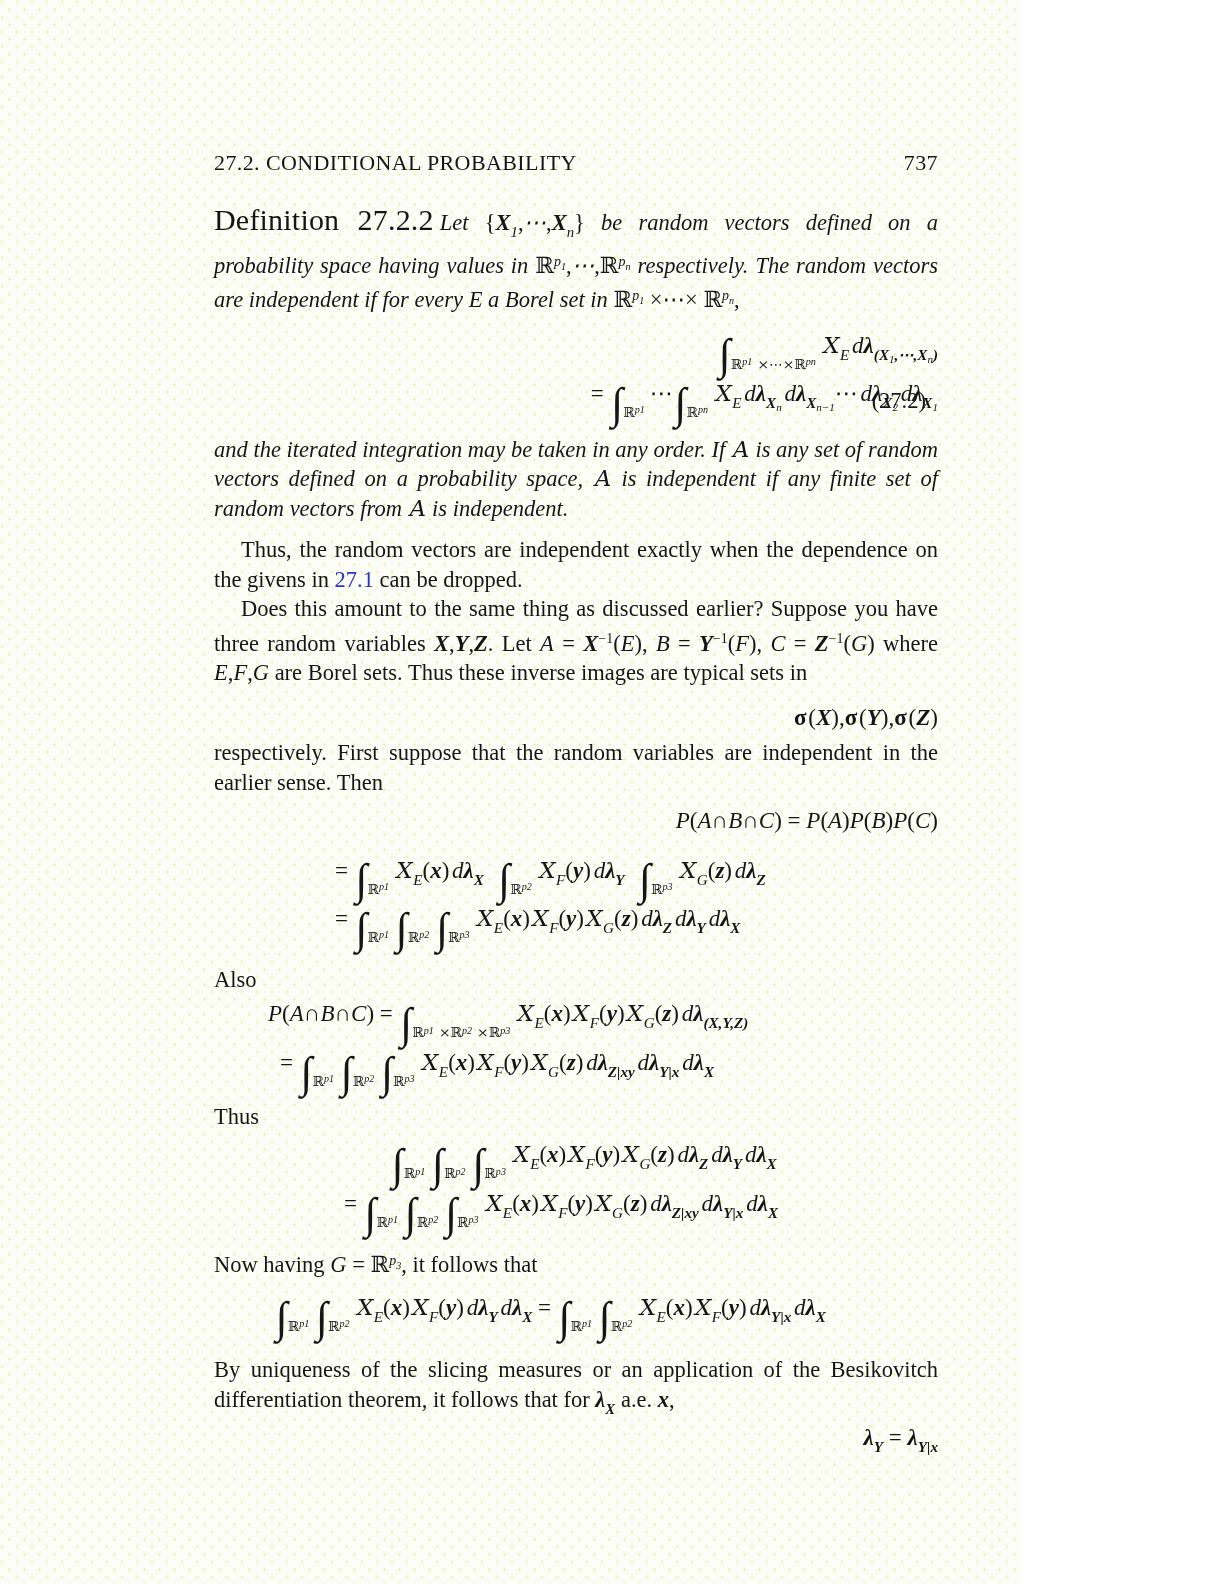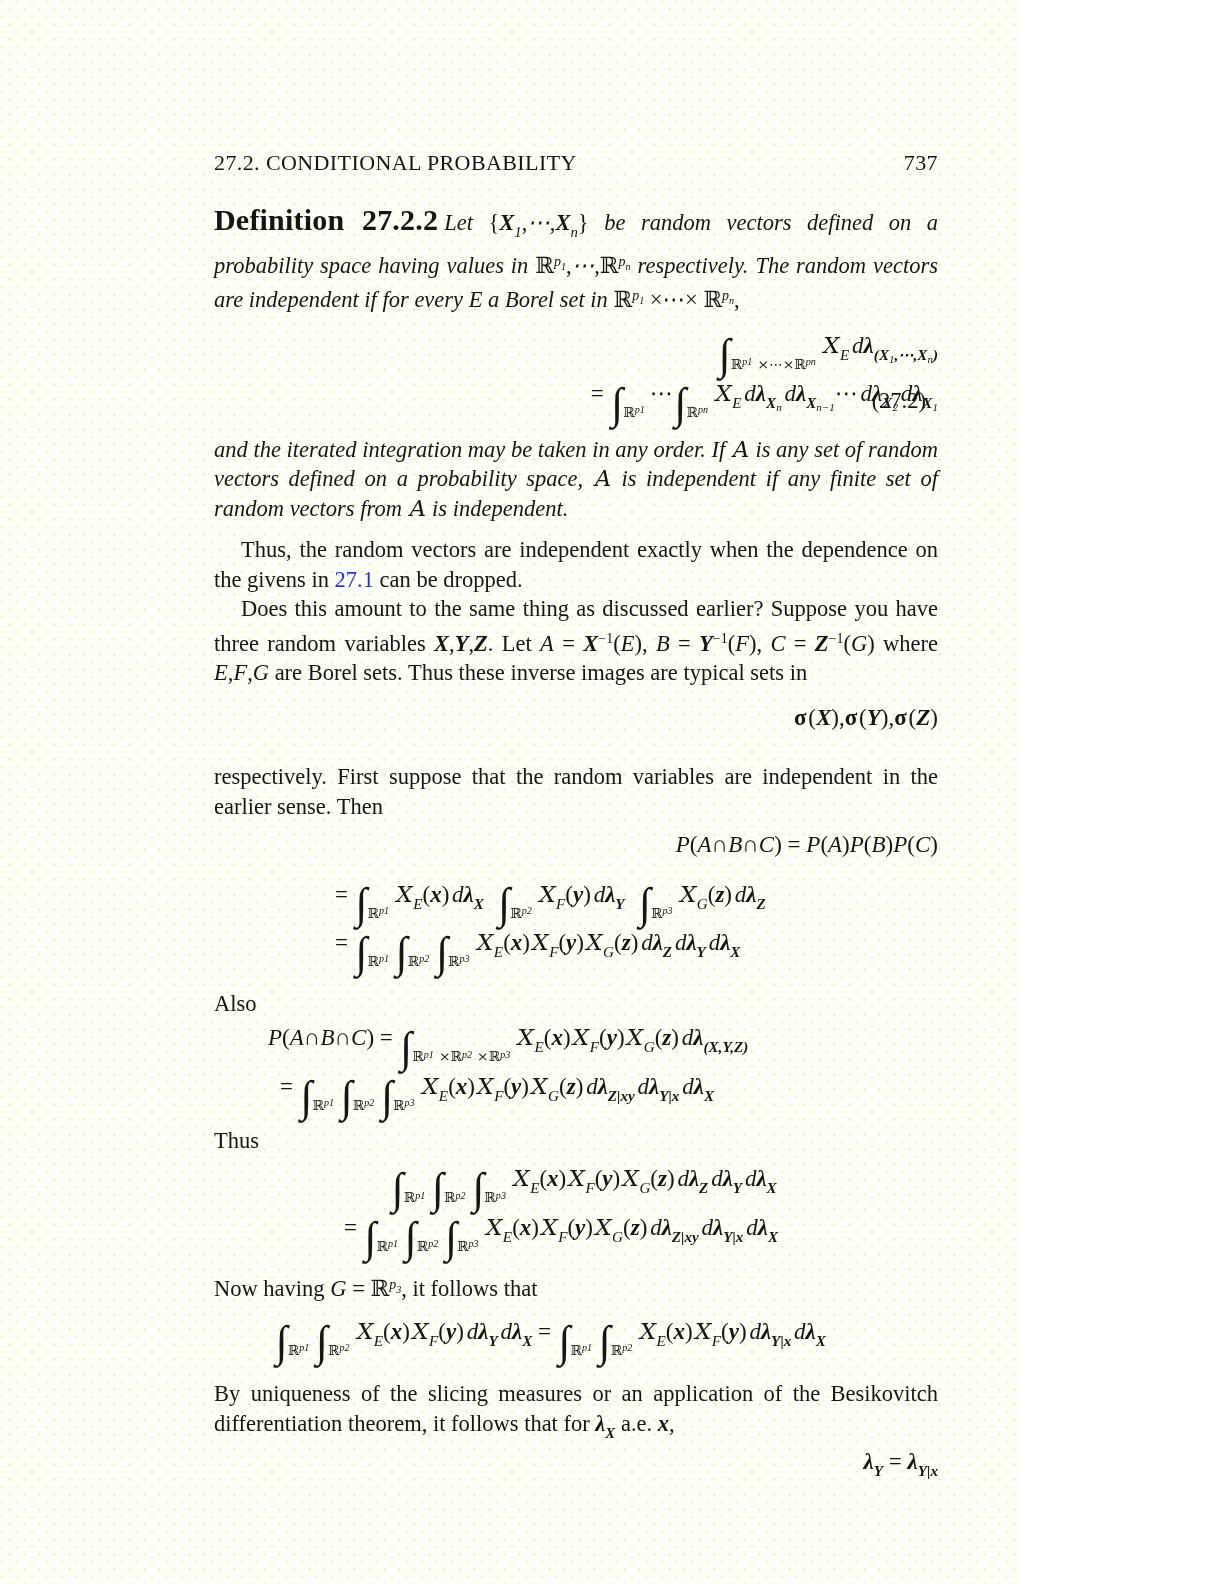--- a/index.html
+++ b/index.html
@@ -13,21 +13,21 @@
     background-size:15px 15px;
     background-position:2px 2px, 9.5px 9.5px;
     font-family:"Liberation Serif","DejaVu Serif",serif;
     color:#151515;
     overflow:hidden;
   }
   .content{position:absolute;left:214px;top:148px;width:724px;font-size:22.5px;line-height:29.5px;}
   .runhead{display:flex;justify-content:space-between;font-size:22px;letter-spacing:.4px;}
   p{margin:0;text-align:justify;}
   .defpara{margin-top:27px;}
-  .defhead{font-weight:bold;font-size:30px;font-style:normal;letter-spacing:.2px;padding-right:6px;}
+  .defhead{font-weight:normal;font-size:30px;font-style:normal;letter-spacing:.2px;padding-right:6px;}
   .defpara, .itpara{font-style:italic;}
   .indent{text-indent:27px;}
   .eq{font-size:23px;line-height:1.15;white-space:nowrap;text-align:left;}
   .eq.center{text-align:right;}
   .eqrow{position:relative;}
   .eqnum{position:absolute;right:12px;top:50%;transform:translateY(-50%);font-size:22.5px;}
   
   .m-t{font-style:normal;}
   .m-it{font-style:italic;}
   .m-v{font-style:italic;}
@@ -67,21 +67,21 @@
     <div class="eq center eqrow" style="margin-top:8px;"><span><span class="m-op">= </span><span class="m-int">∫</span><span class="m-lim">ℝ</span><span class="m-limsup">p1</span><span class="m-op">⋯</span><span class="m-int">∫</span><span class="m-lim">ℝ</span><span class="m-limsup">pn</span><span class="m-scr">X</span><span class="m-sub">E</span><span class="m-d">d</span><span class="m-lam">λ</span><span class="m-bsub">X</span><span class="m-subsub">n</span><span class="m-d">d</span><span class="m-lam">λ</span><span class="m-bsub">X</span><span class="m-subsub">n−1</span><span class="m-op">⋯</span><span class="m-d">d</span><span class="m-lam">λ</span><span class="m-bsub">X</span><span class="m-subsub">2</span><span class="m-d">d</span><span class="m-lam">λ</span><span class="m-bsub">X</span><span class="m-subsub">1</span></span><span class="eqnum">(27.2)</span></div>
 
     <p class="itpara" style="margin-top:14px;"><span class="m-it">and the iterated integration may be taken in any order. If </span><span class="m-scr">A</span><span class="m-it"> is any set of random vectors defined on a probability space, </span><span class="m-scr">A</span><span class="m-it"> is independent if any finite set of random vectors from </span><span class="m-scr">A</span><span class="m-it"> is independent.</span></p>
 
     <p class="indent" style="margin-top:12px;"><span class="m-t">Thus, the random vectors are independent exactly when the dependence on the givens in </span><span class="m-link">27.1</span><span class="m-t"> can be dropped.</span></p>
 
     <p class="indent"><span class="m-t">Does this amount to the same thing as discussed earlier? Suppose you have three random variables </span><span class="m-bv">X</span><span class="m-op">,</span><span class="m-bv">Y</span><span class="m-op">,</span><span class="m-bv">Z</span><span class="m-t">. Let </span><span class="m-v">A</span><span class="m-op"> = </span><span class="m-bv">X</span><span class="m-usup">−1</span><span class="m-op">(</span><span class="m-v">E</span><span class="m-op">)</span><span class="m-t">, </span><span class="m-v">B</span><span class="m-op"> = </span><span class="m-bv">Y</span><span class="m-usup">−1</span><span class="m-op">(</span><span class="m-v">F</span><span class="m-op">)</span><span class="m-t">, </span><span class="m-v">C</span><span class="m-op"> = </span><span class="m-bv">Z</span><span class="m-usup">−1</span><span class="m-op">(</span><span class="m-v">G</span><span class="m-op">)</span><span class="m-t"> where </span><span class="m-v">E</span><span class="m-op">,</span><span class="m-v">F</span><span class="m-op">,</span><span class="m-v">G</span><span class="m-t"> are Borel sets. Thus these inverse images are typical sets in</span></p>
 
     <div class="eq center" style="margin-top:17px;"><span class="m-sg">σ</span><span class="m-op">(</span><span class="m-bv">X</span><span class="m-op">),</span><span class="m-sg">σ</span><span class="m-op">(</span><span class="m-bv">Y</span><span class="m-op">),</span><span class="m-sg">σ</span><span class="m-op">(</span><span class="m-bv">Z</span><span class="m-op">)</span></div>
 
-    <p style="margin-top:31px;"><span class="m-t">respectively. First suppose that the random variables are independent in the earlier sense. Then</span></p>
+    <p style="margin-top:7px;"><span class="m-t">respectively. First suppose that the random variables are independent in the earlier sense. Then</span></p>
 
     <div class="eq center" style="margin-top:11px;"><span class="m-v">P</span><span class="m-op">(</span><span class="m-v">A</span><span class="m-op">∩</span><span class="m-v">B</span><span class="m-op">∩</span><span class="m-v">C</span><span class="m-op">) = </span><span class="m-v">P</span><span class="m-op">(</span><span class="m-v">A</span><span class="m-op">)</span><span class="m-v">P</span><span class="m-op">(</span><span class="m-v">B</span><span class="m-op">)</span><span class="m-v">P</span><span class="m-op">(</span><span class="m-v">C</span><span class="m-op">)</span></div>
 
     <div class="eq" style="margin-top:22px;padding-left:121px;"><span class="m-op">= </span><span class="m-int">∫</span><span class="m-lim">ℝ</span><span class="m-limsup">p1</span><span class="m-scr">X</span><span class="m-sub">E</span><span class="m-op">(</span><span class="m-bv">x</span><span class="m-op">)</span><span class="m-d">d</span><span class="m-lam">λ</span><span class="m-bsub">X</span><span class="m-gap"></span><span class="m-int">∫</span><span class="m-lim">ℝ</span><span class="m-limsup">p2</span><span class="m-scr">X</span><span class="m-sub">F</span><span class="m-op">(</span><span class="m-bv">y</span><span class="m-op">)</span><span class="m-d">d</span><span class="m-lam">λ</span><span class="m-bsub">Y</span><span class="m-gap"></span><span class="m-int">∫</span><span class="m-lim">ℝ</span><span class="m-limsup">p3</span><span class="m-scr">X</span><span class="m-sub">G</span><span class="m-op">(</span><span class="m-bv">z</span><span class="m-op">)</span><span class="m-d">d</span><span class="m-lam">λ</span><span class="m-bsub">Z</span></div>
     <div class="eq" style="margin-top:8px;padding-left:121px;"><span class="m-op">= </span><span class="m-int">∫</span><span class="m-lim">ℝ</span><span class="m-limsup">p1</span><span class="m-int">∫</span><span class="m-lim">ℝ</span><span class="m-limsup">p2</span><span class="m-int">∫</span><span class="m-lim">ℝ</span><span class="m-limsup">p3</span><span class="m-scr">X</span><span class="m-sub">E</span><span class="m-op">(</span><span class="m-bv">x</span><span class="m-op">)</span><span class="m-scr">X</span><span class="m-sub">F</span><span class="m-op">(</span><span class="m-bv">y</span><span class="m-op">)</span><span class="m-scr">X</span><span class="m-sub">G</span><span class="m-op">(</span><span class="m-bv">z</span><span class="m-op">)</span><span class="m-d">d</span><span class="m-lam">λ</span><span class="m-bsub">Z</span><span class="m-d">d</span><span class="m-lam">λ</span><span class="m-bsub">Y</span><span class="m-d">d</span><span class="m-lam">λ</span><span class="m-bsub">X</span></div>
 
     <p style="margin-top:19px;">Also</p>
 
     <div class="eq" style="margin-top:6px;padding-left:54px;"><span class="m-v">P</span><span class="m-op">(</span><span class="m-v">A</span><span class="m-op">∩</span><span class="m-v">B</span><span class="m-op">∩</span><span class="m-v">C</span><span class="m-op">) = </span><span class="m-int">∫</span><span class="m-lim">ℝ</span><span class="m-limsup">p1</span><span class="m-lim">×ℝ</span><span class="m-limsup">p2</span><span class="m-lim">×ℝ</span><span class="m-limsup">p3</span><span class="m-scr">X</span><span class="m-sub">E</span><span class="m-op">(</span><span class="m-bv">x</span><span class="m-op">)</span><span class="m-scr">X</span><span class="m-sub">F</span><span class="m-op">(</span><span class="m-bv">y</span><span class="m-op">)</span><span class="m-scr">X</span><span class="m-sub">G</span><span class="m-op">(</span><span class="m-bv">z</span><span class="m-op">)</span><span class="m-d">d</span><span class="m-lam">λ</span><span class="m-bsub">(X,Y,Z)</span></div>
     <div class="eq" style="margin-top:8px;padding-left:66px;"><span class="m-op">= </span><span class="m-int">∫</span><span class="m-lim">ℝ</span><span class="m-limsup">p1</span><span class="m-int">∫</span><span class="m-lim">ℝ</span><span class="m-limsup">p2</span><span class="m-int">∫</span><span class="m-lim">ℝ</span><span class="m-limsup">p3</span><span class="m-scr">X</span><span class="m-sub">E</span><span class="m-op">(</span><span class="m-bv">x</span><span class="m-op">)</span><span class="m-scr">X</span><span class="m-sub">F</span><span class="m-op">(</span><span class="m-bv">y</span><span class="m-op">)</span><span class="m-scr">X</span><span class="m-sub">G</span><span class="m-op">(</span><span class="m-bv">z</span><span class="m-op">)</span><span class="m-d">d</span><span class="m-lam">λ</span><span class="m-bsub">Z|xy</span><span class="m-d">d</span><span class="m-lam">λ</span><span class="m-bsub">Y|x</span><span class="m-d">d</span><span class="m-lam">λ</span><span class="m-bsub">X</span></div>

